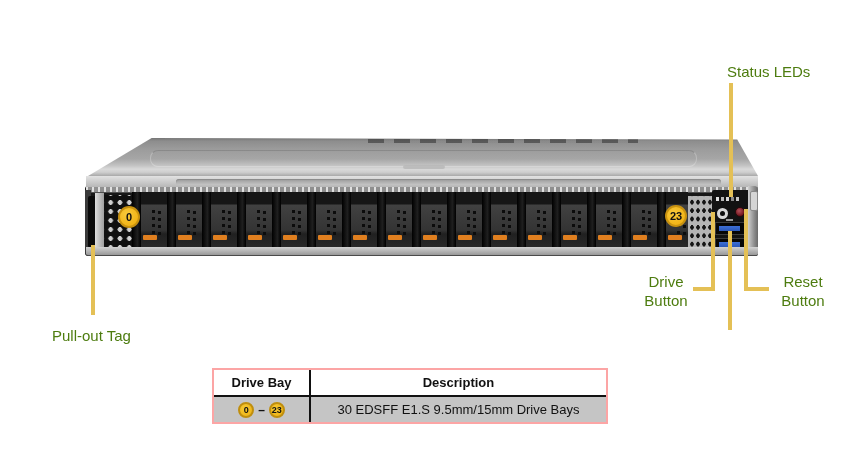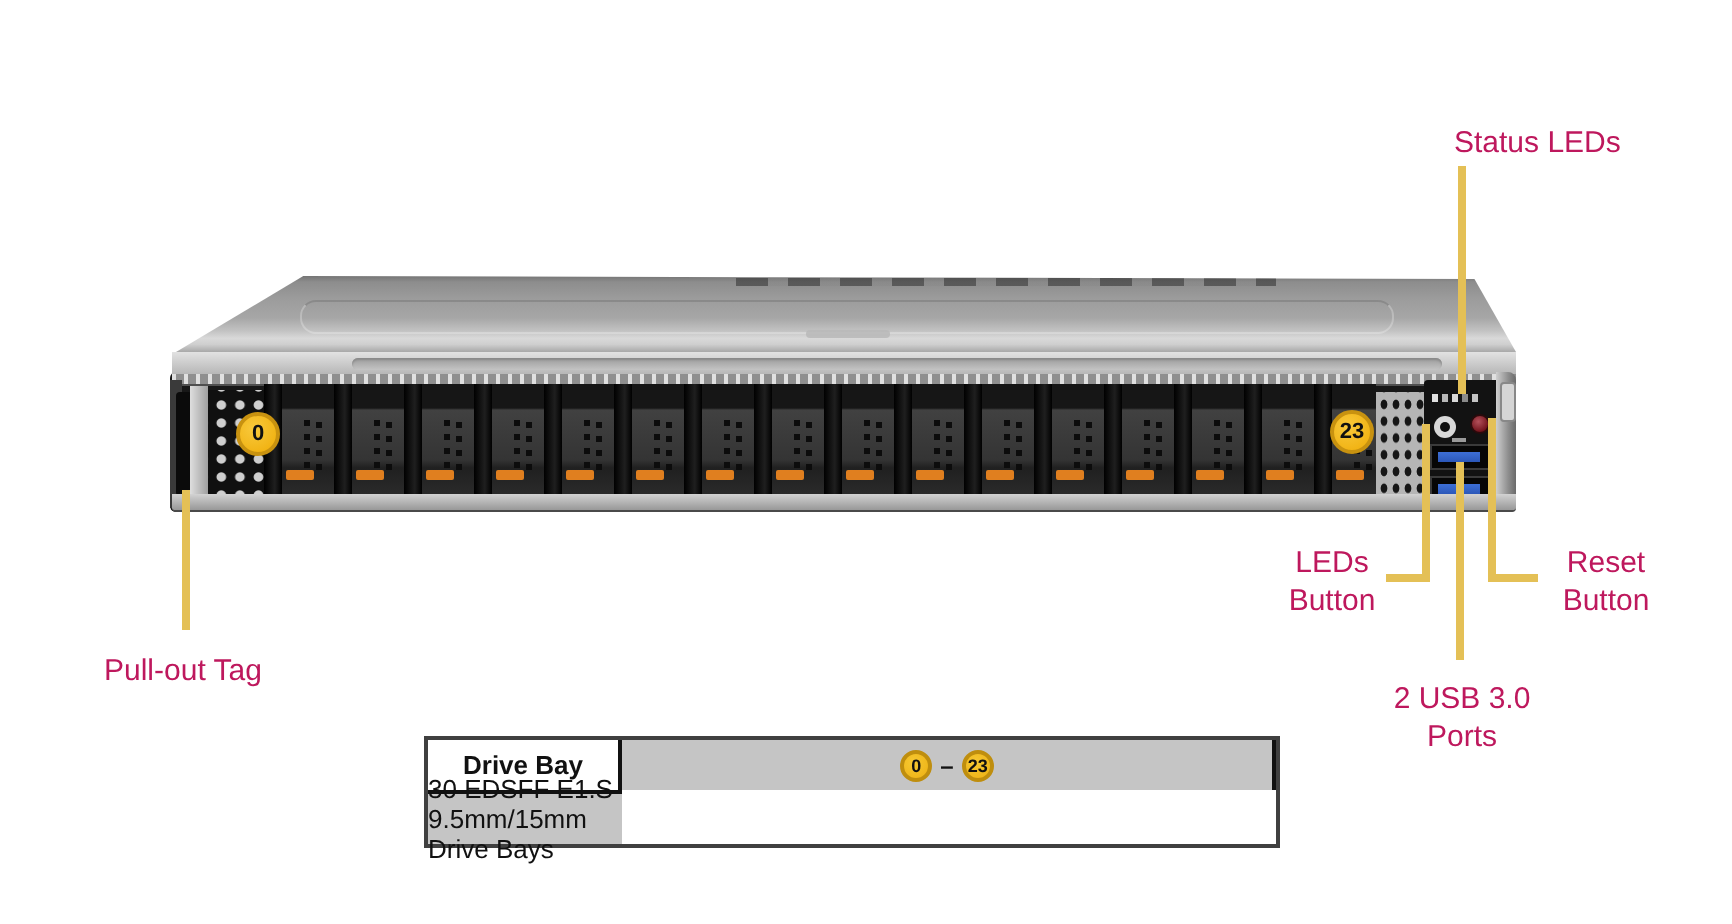--- a/index.html
+++ b/index.html
@@ -3,21 +3,21 @@
 <meta charset="utf-8">
 <style>
   html,body{margin:0;padding:0;background:#ffffff;}
   #canvas{
     position:relative;width:866px;height:462px;background:#ffffff;
     font-family:"Liberation Sans","DejaVu Sans",sans-serif;overflow:hidden;
   }
   .abs{position:absolute;}
 
   
-  .callout-label{color:#be185d;font-size:15px;line-height:19px;}
+  .callout-label{color:#4d7c0f;font-size:15px;line-height:19px;}
   .center{text-align:center;}
 
   
   .cline{position:absolute;background:#E4C056;}
 
   
   .chassis-backdrop{left:85px;top:186px;width:673px;height:70px;background:#181818;border-radius:3px;}
   .top-cover{
     left:88px;top:138px;width:670px;height:38px;
     clip-path:polygon(9.5% 0%, 96.9% 4%, 100% 100%, 0% 100%);
@@ -77,21 +77,21 @@
   .right-tab{left:750px;top:191px;width:8px;height:20px;background:#d5d5d5;border:1px solid #888;border-radius:2px;box-sizing:border-box;}
   .bottom-lip{left:86px;top:247px;width:672px;height:9px;
     background:linear-gradient(180deg,#d2d2d2,#989898);border-bottom:1px solid #4a4a4a;box-sizing:border-box;border-radius:0 0 2px 2px;}
 
   
   .bay-badge{width:22px;height:22px;border-radius:50%;box-sizing:border-box;
     background:radial-gradient(circle at 38% 35%,#f8c93c,#EFAC07);border:2px solid #C89210;
     color:#111;font-size:11px;font-weight:bold;display:flex;align-items:center;justify-content:center;}
 
   
-  .spec-table{left:212px;top:368px;width:428px;border:2px solid #404040;box-sizing:border-box;
+  .spec-table{left:212px;top:368px;width:396px;border:2px solid #fca5a5;box-sizing:border-box;
     display:grid;grid-template-columns:97px 1fr;background:#fff;}
   .spec-cell{display:flex;align-items:center;justify-content:center;height:25px;color:#111;}
   .spec-head{font-weight:bold;font-size:13px;background:#fff;border-bottom:2px solid #111;}
   .col-div{border-right:2px solid #111;}
   .spec-data{background:#c5c5c5;font-size:13px;}
   .mini-badge{width:16px;height:16px;border-radius:50%;box-sizing:border-box;
     background:radial-gradient(circle at 38% 35%,#f6c832,#edb012);border:2px solid #BF8E0E;
     color:#111;font-size:9px;font-weight:bold;display:flex;align-items:center;justify-content:center;}
   .dash{font-weight:bold;font-size:12px;margin:0 4px;color:#111;}
 </style>
@@ -250,38 +250,35 @@
   <div class="cline" style="left:91px;top:245px;width:4px;height:70px;"></div>
   <div class="cline" style="left:711px;top:212px;width:4px;height:79px;"></div>
   <div class="cline" style="left:693px;top:287px;width:22px;height:4px;"></div>
   <div class="cline" style="left:728px;top:231px;width:4px;height:99px;"></div>
   <div class="cline" style="left:744px;top:209px;width:4px;height:82px;"></div>
   <div class="cline" style="left:746px;top:287px;width:23px;height:4px;"></div>
 
   <div class="abs callout-label" style="left:727px;top:62px;">Status LEDs</div>
 
   <div class="abs callout-label center" style="left:636px;top:272px;width:60px;">
-    <div>LEDs</div>
+    <div>Drive</div>
     <div>Button</div>
   </div>
 
   <div class="abs callout-label center" style="left:773px;top:272px;width:60px;">
     <div>Reset</div>
     <div>Button</div>
   </div>
 
-  <div class="abs callout-label center" style="left:691px;top:340px;width:80px;">
-    <div>2 USB 3.0</div>
-    <div>Ports</div>
-  </div>
 
   <div class="abs callout-label" style="left:52px;top:326px;">Pull-out Tag</div>
 
   <div class="abs spec-table">
     <div class="spec-cell spec-head col-div">Drive Bay</div>
+    <div class="spec-cell spec-head">Description</div>
 
     <div class="spec-cell spec-data col-div">
       <span class="mini-badge">0</span>
       <span class="dash">–</span>
       <span class="mini-badge">23</span>
     </div>
     <div class="spec-cell spec-data">30 EDSFF E1.S 9.5mm/15mm Drive Bays</div>
   </div>
 
 </div>

